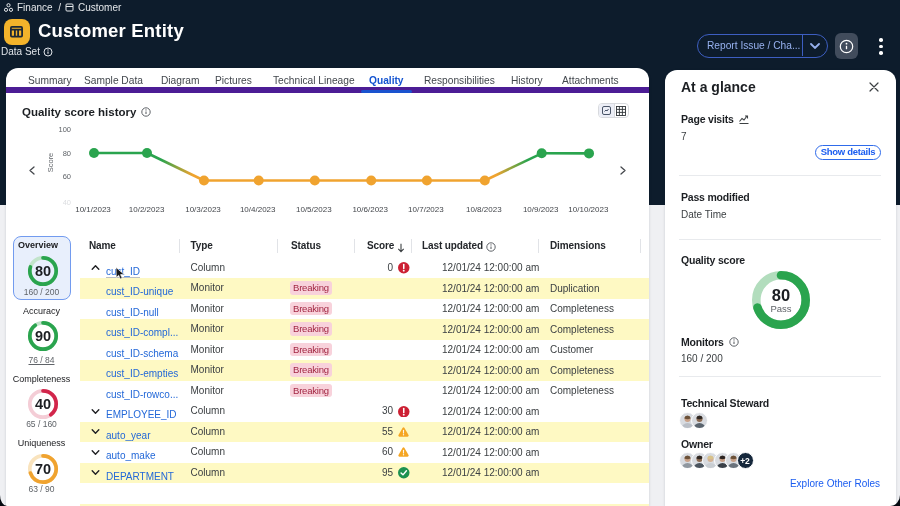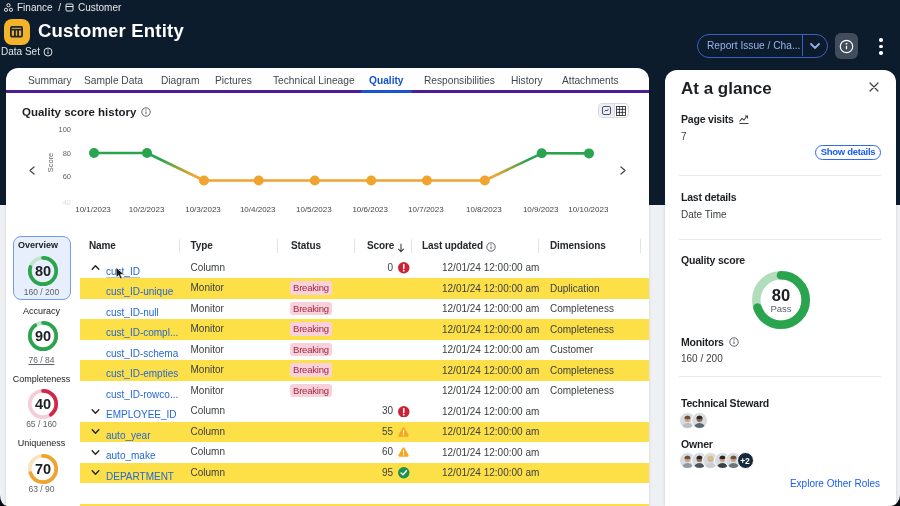--- a/index.html
+++ b/index.html
@@ -16,54 +16,54 @@
   #repbtn { position:absolute; left:697px; top:33.5px; width:131px; height:24px; border:1.5px solid #3d5ec1; border-radius:13px; color:#97b1ef; font-size:11px; display:flex; align-items:center; }
   #repbtn .lbl { padding-left:9px; width:104px; white-space:nowrap; overflow:hidden; font-size:10.2px; }
   #repbtn .sep { width:1px; height:21px; background:#3d5ec1; }
   #repbtn .chev { flex:1; display:flex; align-items:center; justify-content:center; }
   #infobtn { position:absolute; left:835px; top:33px; width:23px; height:26px; background:#414c5c; border-radius:6px; display:flex; align-items:center; justify-content:center; }
   #kebab { position:absolute; left:879px; top:38px; width:4px; }
   #kebab i { display:block; width:3.5px; height:3.5px; border-radius:50%; background:#fff; margin-bottom:3px; }
 
   
   #main { position:absolute; left:6px; top:68px; width:643px; height:438px; background:#fff; border-radius:12px 12px 0 0; box-shadow:0 1px 3px rgba(10,20,40,.16); overflow:hidden; }
-  #tabs { position:absolute; left:0; top:0; width:744px; height:24.5px; border-bottom:3px solid #4c1d95; }
+  #tabs { position:absolute; left:0; top:0; width:744px; height:24.5px; border-bottom:6px solid #4c1d95; }
   #tabs span { position:absolute; top:7px; font-size:10.2px; color:#42474d; white-space:nowrap; }
   #tabs span.act { color:#1353d0; font-weight:bold; }
   #qunder { position:absolute; left:355px; top:21.5px; width:51px; height:3px; background:#1a53cf; border-radius:2px; }
   #qsh { position:absolute; left:16px; top:38px; font-size:11.5px; font-weight:bold; color:#1c1f23; display:flex; align-items:center; gap:5px; }
   #toggle { position:absolute; left:592px; top:35px; width:31px; height:15px; border:1px solid #d8dade; border-radius:4px; display:flex; }
   #toggle .t1 { width:15.5px; height:13px; background:#eceef6; border-right:1px solid #d8dade; border-radius:3px 0 0 3px; display:flex; align-items:center; justify-content:center; }
   #toggle .t2 { flex:1; display:flex; align-items:center; justify-content:center; }
   .ylab { position:absolute; font-size:7.5px; color:#5f6368; text-align:right; width:20px; }
   .dlab { position:absolute; font-size:8px; color:#44474c; top:137px; transform:translateX(-50%); white-space:nowrap; }
   #score-lab { position:absolute; left:24px; top:90px; width:40px; text-align:center; font-size:7.5px; color:#5f6368; transform:rotate(-90deg); transform-origin:center; }
 
   
   .th { position:absolute; top:172px; font-size:10px; font-weight:bold; color:#24272b; letter-spacing:-0.1px; }
   .vsep { position:absolute; top:170.5px; width:1px; height:14px; background:#e1e3e7; }
   .glab { font-size:9px; color:#202124; font-weight:bold; }
   .gfrac { font-size:8.5px; color:#5f6368; }
   #ovcard { position:absolute; left:6.5px; top:168px; width:58px; height:64px; background:#e8effc; border:1.5px solid #729bef; border-radius:8px; }
 
   
   .row { position:absolute; left:74px; width:569px; height:20.5px; }
-  .row.alt { background:#fde047; }
+  .row.alt { background:#fef9c3; }
   .row .nm { position:absolute; left:26px; top:8px; font-size:10px; color:#2368d8; }
   .row .ty { position:absolute; left:110.5px; top:4px; font-size:10px; color:#3c4043; }
   .row .bdg { position:absolute; left:210px; top:3.2px; height:13.4px; background:#f8d2db; border-radius:3px; font-size:9.5px; color:#a22743; line-height:13.4px; padding:0 3px; letter-spacing:-0.2px; }
   .row .sc { position:absolute; left:244px; top:4px; width:69px; text-align:right; font-size:10px; color:#3c4043; }
   .row .sic { position:absolute; left:318px; top:4.5px; }
   .row .up { position:absolute; left:362px; top:4.5px; font-size:10px; color:#3c4043; }
   .row .dm { position:absolute; left:470px; top:4.5px; font-size:10px; color:#3c4043; }
   .row .chv { position:absolute; left:11px; top:6.5px; }
 
   
   #glance { position:absolute; left:665px; top:70px; width:231px; height:436px; background:#fff; border-radius:12px 12px 0 0; box-shadow:0 1px 3px rgba(10,20,40,.16); }
-  #glance .h1 { position:absolute; left:16px; top:8.5px; font-size:17px; font-weight:bold; color:#1c1f23; }
+  #glance .h1 { position:absolute; left:16px; top:8.5px; font-size:14px; font-weight:bold; color:#1c1f23; }
   #glance .sect { position:absolute; font-size:10.5px; font-weight:bold; color:#1c1f23; letter-spacing:-0.2px; }
   #glance .val { position:absolute; font-size:10px; color:#3c4043; }
   #glance .div { position:absolute; left:14px; width:202px; height:1px; background:#e8eaed; }
   #showd { position:absolute; left:150px; top:75px; width:66px; height:15px; border:1.5px solid #2f6bea; border-radius:9px; color:#1a5cf0; font-size:9.5px; font-weight:bold; text-align:center; line-height:12.5px; letter-spacing:-0.3px; }
   #explore { position:absolute; right:16px; top:408px; font-size:10px; color:#1a5cf0; }
   .av { width:17px; height:17px; border-radius:50%; border:1.5px solid #fff; margin-left:-5.5px; position:relative; background:#d8dbe0; overflow:hidden; }
   .avrow { position:absolute; left:16px; display:flex; }
   .avrow .av:first-child { margin-left:0; }
   .plus2 { position:relative; width:17px; height:17px; border-radius:50%; background:#16283c; color:#fff; font-size:8.5px; font-weight:bold; text-align:center; line-height:17px; margin-left:-5.5px; border:1.5px solid #fff; }
 
@@ -356,21 +356,21 @@
         <span class="up">12/01/24 12:00:00 am</span>
       </div>
   <div class="row alt" style="top:435.7px;"></div>
   <svg class="abs" style="left:109px; top:199px; z-index:5;" width="10" height="13" viewBox="0 0 10 13">
         <path d="M1 0.5l0.3 10 2.4-2.3 1.5 3.7 1.9-0.8-1.6-3.5 3.4-0.4Z" fill="#17181a" stroke="#fff" stroke-width="0.6"></path>
       </svg>
   </div>
 
   <div id="ovcard"></div>
   <div id="gauges">
-  <div class="glab abs" style="left:12px; top:172px; width:58px; text-align:left;">Overview</div>
+  <div class="glab abs" style="left:3px; top:172px; width:58px; text-align:center;">Overview</div>
   <svg class="abs" style="left:20.8px; top:186.5px;" width="32" height="32" viewBox="0 0 32 32">
         <circle cx="16" cy="16" r="13.2" fill="none" stroke="#c2e4cb" stroke-width="3.7"></circle>
         <circle cx="16" cy="16" r="13.2" fill="none" stroke="#2aa44e" stroke-width="3.7" pathLength="100" stroke-dasharray="80 100" stroke-linecap="round" transform="rotate(-90 16 16)"></circle>
         <text x="16" y="21" text-anchor="middle" font-size="14.5" font-weight="bold" fill="#1b1e22" font-family="Liberation Sans, sans-serif">80</text>
       </svg>
   <div class="gfrac abs" style="left:6.5px; top:218.5px; width:58px; text-align:center;">160 / 200</div>
   <div class="glab abs" style="left:6.5px; top:238px; width:58px; text-align:center; font-weight:normal;">Accuracy</div>
   <svg class="abs" style="left:20.5px; top:252px;" width="32" height="32" viewBox="0 0 32 32">
         <circle cx="16" cy="16" r="13.2" fill="none" stroke="#c2e4cb" stroke-width="3.7"></circle>
         <circle cx="16" cy="16" r="13.2" fill="none" stroke="#2aa44e" stroke-width="3.7" pathLength="100" stroke-dasharray="90 100" stroke-linecap="round" transform="rotate(-90 16 16)"></circle>
@@ -400,21 +400,21 @@
       <path d="M1 1l8 8M9 1l-8 8" stroke="#3c4043" stroke-width="1.2" stroke-linecap="round"></path>
     </svg>
   <div class="sect" style="left:16px; top:43px; display:flex; align-items:center; gap:5px;">Page visits <svg width="10" height="9" viewBox="0 0 10 9">
         <path d="M0.5 6.5L3 3.5l2 1.5 3-4" fill="none" stroke="#3c4043" stroke-width="1.1"></path>
         <path d="M6 1h2.5v2.5" fill="none" stroke="#3c4043" stroke-width="1.1"></path>
         <path d="M0.5 8.5h9" stroke="#3c4043" stroke-width="1"></path>
       </svg></div>
   <div class="val" style="left:16px; top:61px;">7</div>
   <div id="showd">Show details</div>
   <div class="div" style="top:105px;"></div>
-  <div class="sect" style="left:16px; top:121px;">Last details</div>
+  <div class="sect" style="left:16px; top:121px;">Pass modified</div>
   <div class="val" style="left:16px; top:139px;">Date Time</div>
   <div class="div" style="top:169px;"></div>
   <div class="sect" style="left:16px; top:184px;">Quality score</div>
   <svg class="abs" style="left:86px; top:199.5px;" width="60" height="60" viewBox="0 0 60 60">
       <circle cx="30" cy="30" r="24.7" fill="none" stroke="#b2ddbd" stroke-width="8.6"></circle>
       <circle cx="30" cy="30" r="24.7" fill="none" stroke="#2aa44e" stroke-width="8.6" pathLength="100" stroke-dasharray="70 100" stroke-linecap="round" transform="rotate(-90 30 30)"></circle>
       <text x="30" y="31" text-anchor="middle" font-size="16.5" font-weight="bold" fill="#1b1e22" font-family="Liberation Sans, sans-serif">80</text>
       <text x="30" y="42" text-anchor="middle" font-size="9.5" fill="#5f6368" font-family="Liberation Sans, sans-serif">Pass</text>
     </svg>
   <div class="sect" style="left:16px; top:266px; display:flex; align-items:center; gap:5px;text-align:right;">Monitors <svg width="10" height="10" viewBox="0 0 10 10">

